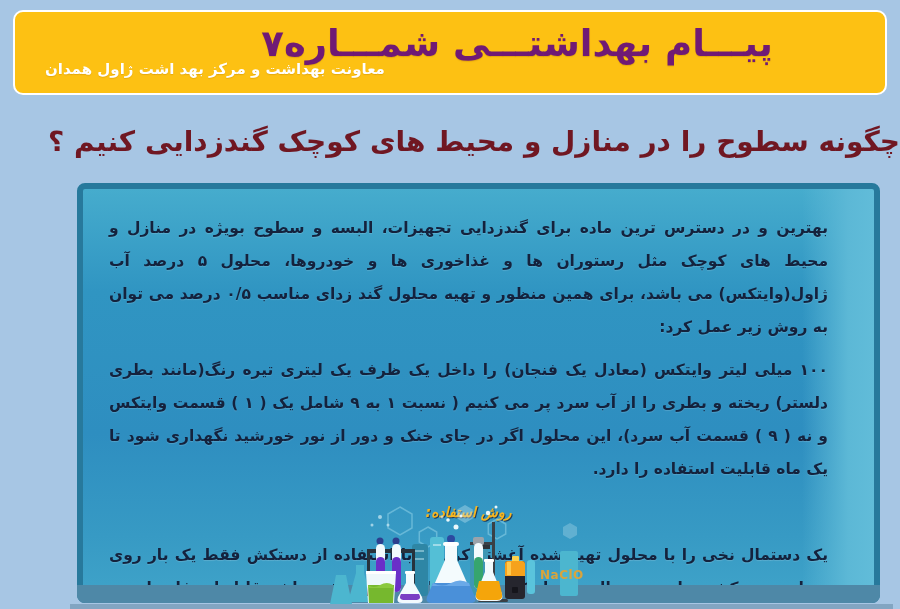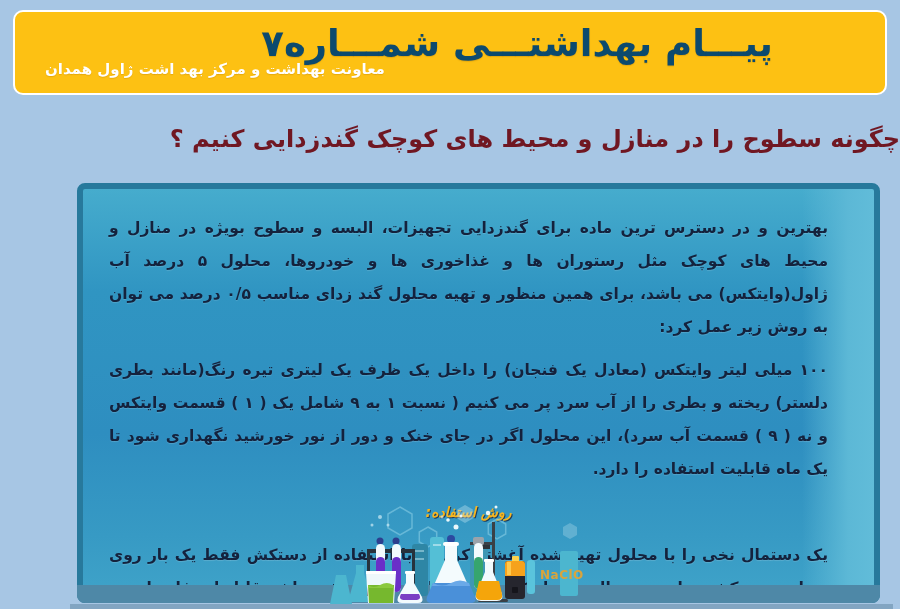--- a/index.html
+++ b/index.html
@@ -11,36 +11,36 @@
     background:#a7c6e4; overflow:hidden;
   }
 
   
   .header {
     position:absolute; left:13px; top:10px; width:874px; height:85px;
     background:#fdc113; border:2px solid #ffffff; border-radius:10px;
   }
   .header-title {
     position:absolute; right:112px; top:10px;
-    direction:rtl; color:#0c4a6e; font-weight:bold; font-size:37px;
+    direction:rtl; color:#701a75; font-weight:bold; font-size:37px;
     letter-spacing:0px; white-space:nowrap;
     text-shadow:0 1px 1px rgba(180,120,0,.35);
     text-align:right;
   }
   .header-subtitle {
     position:absolute; left:30px; bottom:15px;
     direction:rtl; color:#ffffff; font-weight:bold; font-size:15px;
     white-space:nowrap; text-shadow:0 1px 1px rgba(180,120,0,.3);
   }
 
   
   .question-title {
     position:absolute; left:0; top:125px; width:100%;
     padding-left:200px; direction:rtl; text-align:center;
-    color:#701722; font-weight:bold; font-size:24px; white-space:nowrap;
+    color:#701722; font-weight:bold; font-size:28px; white-space:nowrap;
   }
 
   
   .content-box {
     position:absolute; left:77px; top:183px; width:803px; height:420px;
     border:6px solid #27799c; border-radius:8px;
     background:
       linear-gradient(to left, #61bcd9 0px, #5cb8d6 26px, rgba(97,188,217,0) 72px),
       linear-gradient(180deg, #46accd 0%, #3095c2 25%, #2e8ec0 60%, #379ac4 85%, #3fa3c9 100%);
   }

